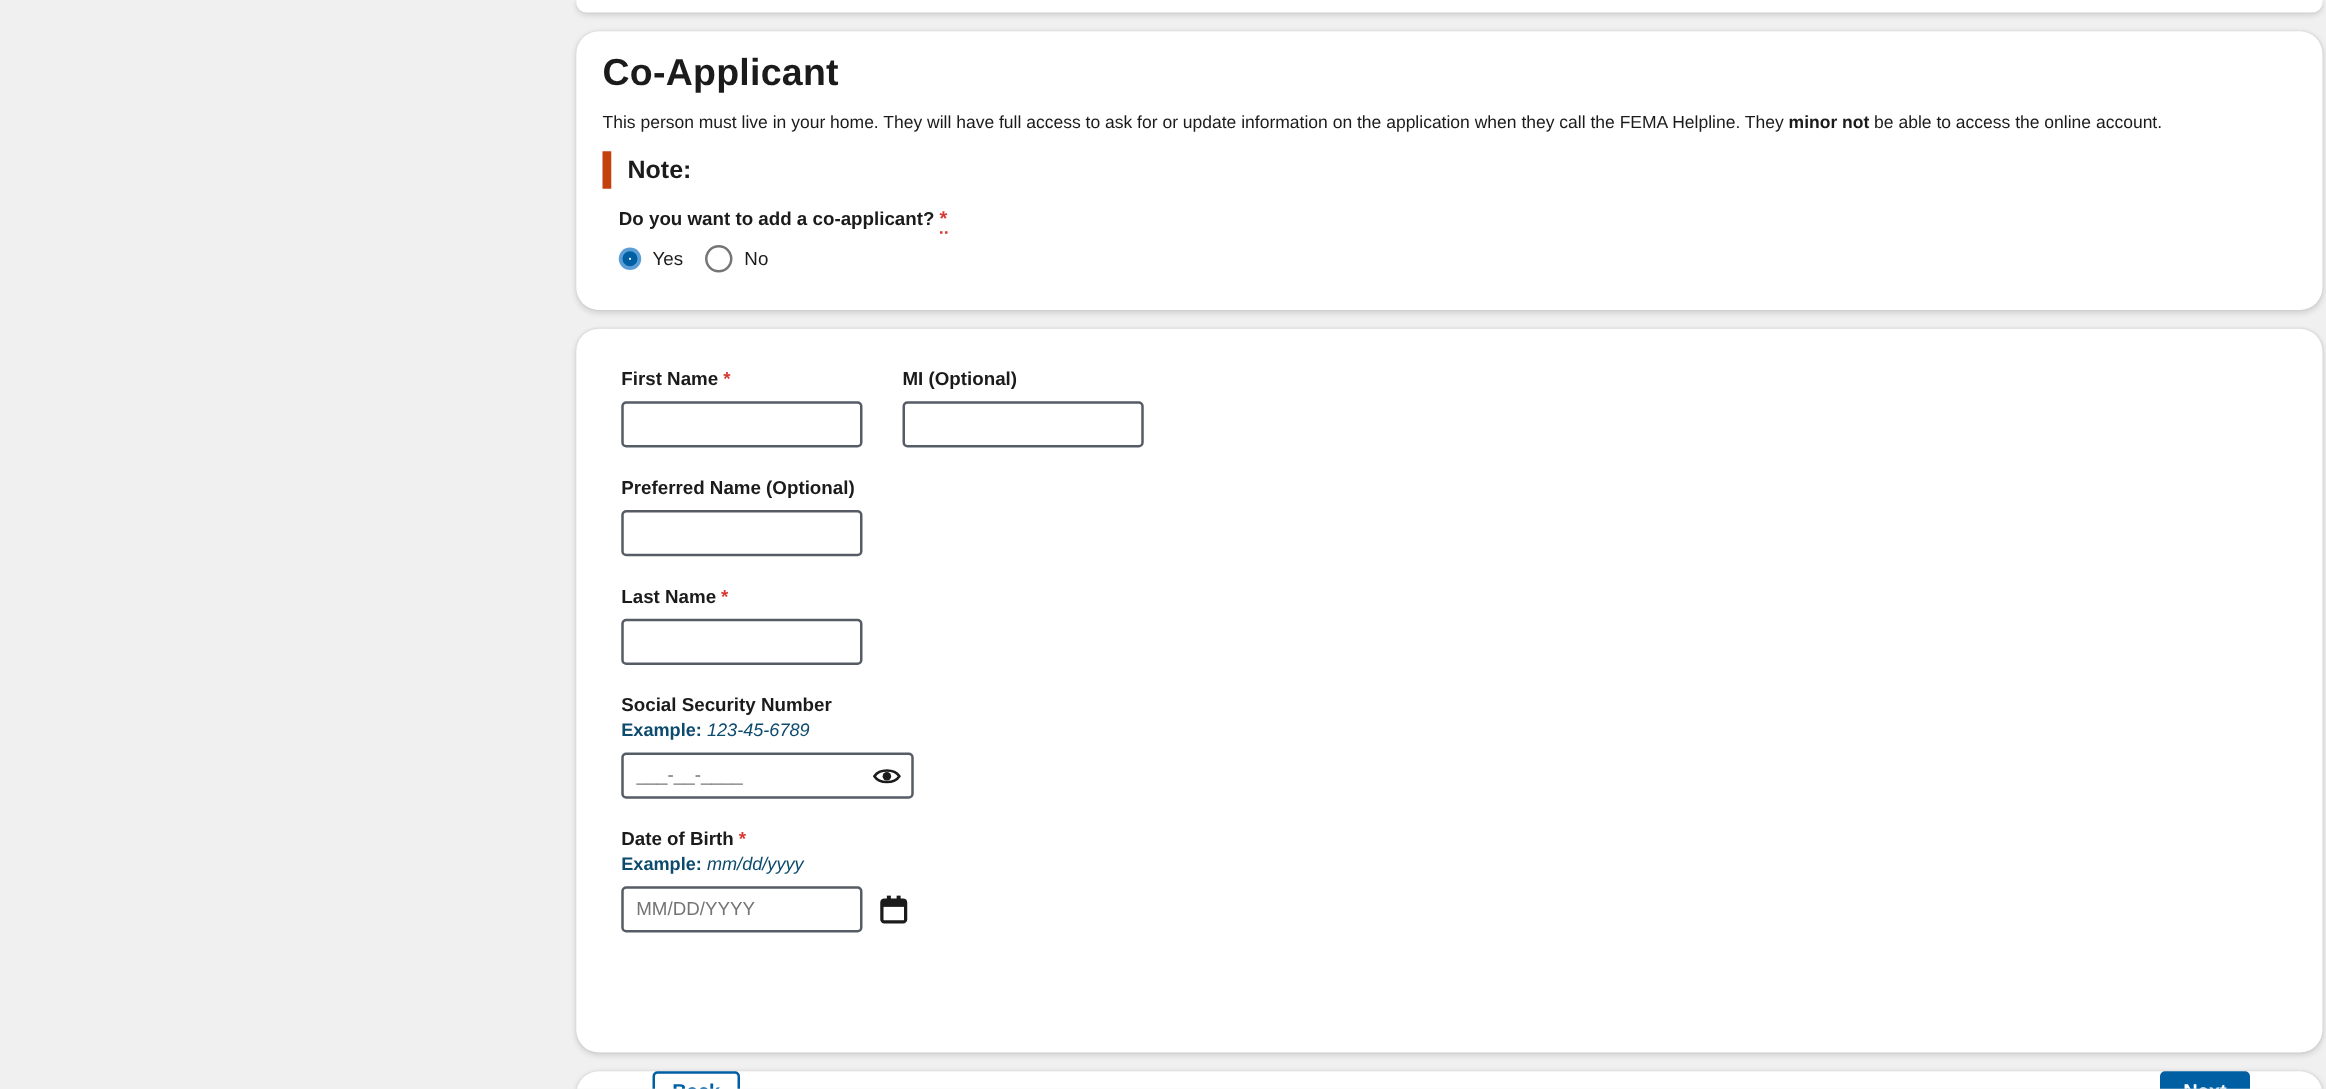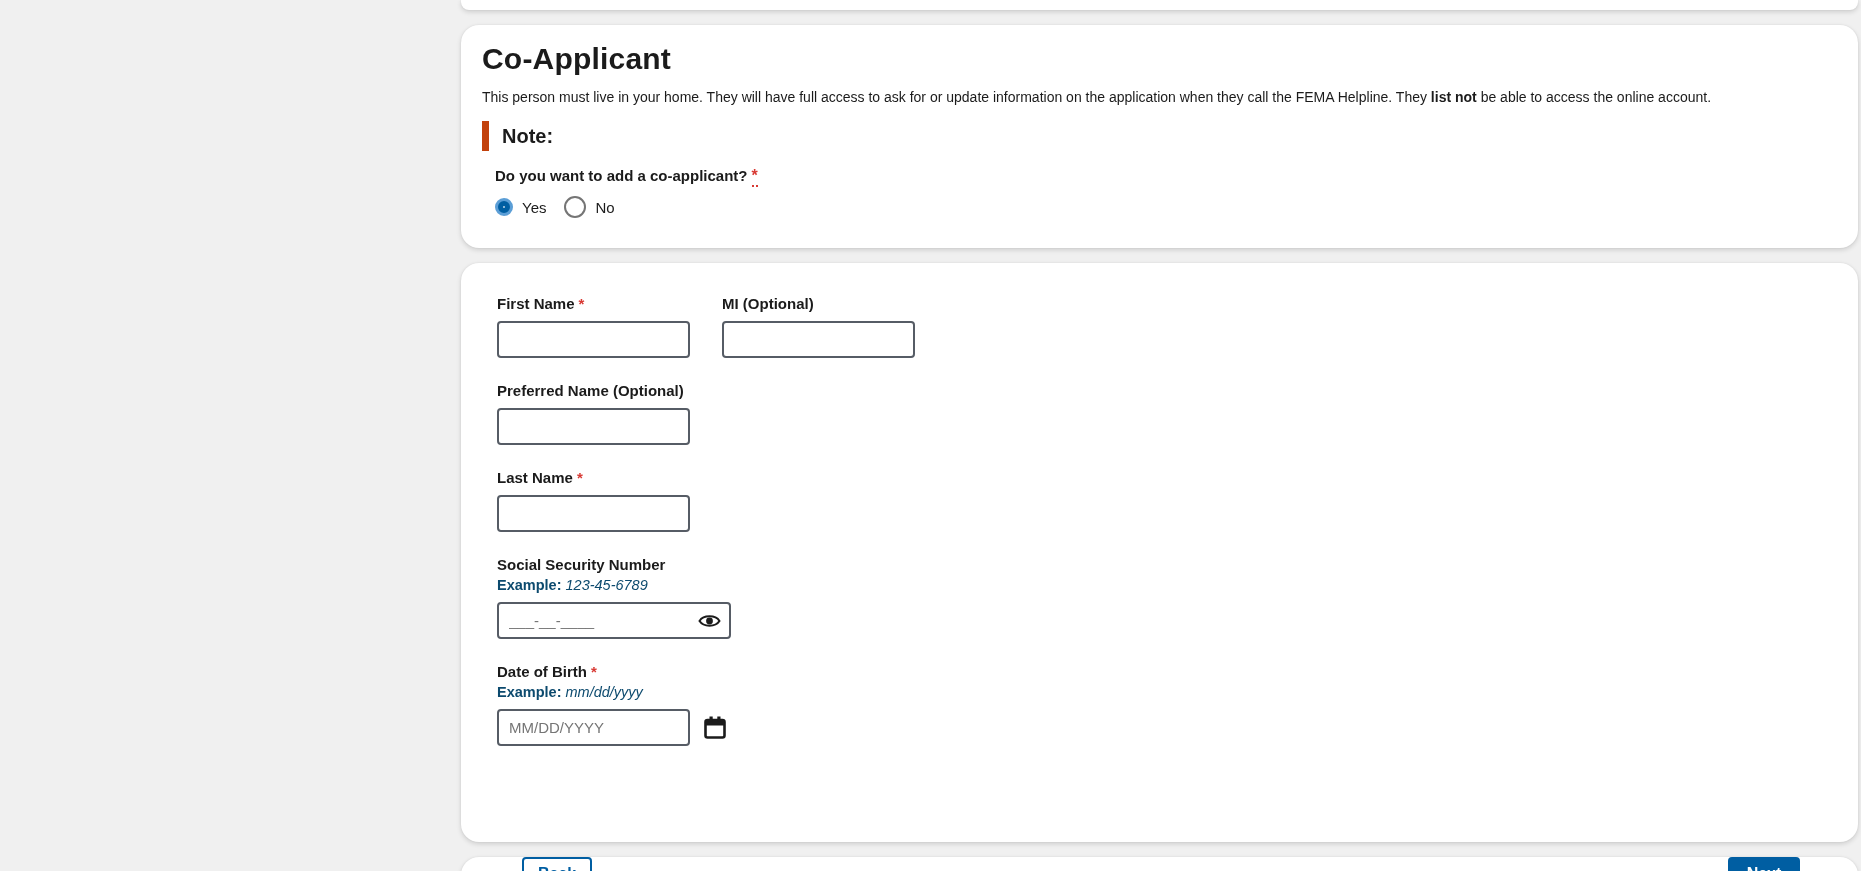--- a/index.html
+++ b/index.html
@@ -202,21 +202,21 @@
 </head>
 <body>
 
 <div class="content-col">
 
   <div class="card card-top-fragment"></div>
 
   <section class="card card-intro">
     <h1 class="page-title">Co-Applicant</h1>
 
-    <p class="intro-text"><span>This person must live in your home. They will have full access to ask for or update information on the application when they call the FEMA Helpline. They </span><b>list not</b><span> be able to access the online account.</span></p>
+    <p class="intro-text"><span>This person must live in your home. They will have full access to ask for or update information on the application when they call the FEMA Helpline. They </span><b>minor not</b><span> be able to access the online account.</span></p>
 
     <div class="note-block">
       <span class="note-label">Note:</span>
     </div>
 
     <fieldset class="question-fieldset">
       <div>
         <span class="question-label">Do you want to add a co-applicant?</span><span class="required-mark abbr">*</span>
       </div>
       <div class="radio-row">

